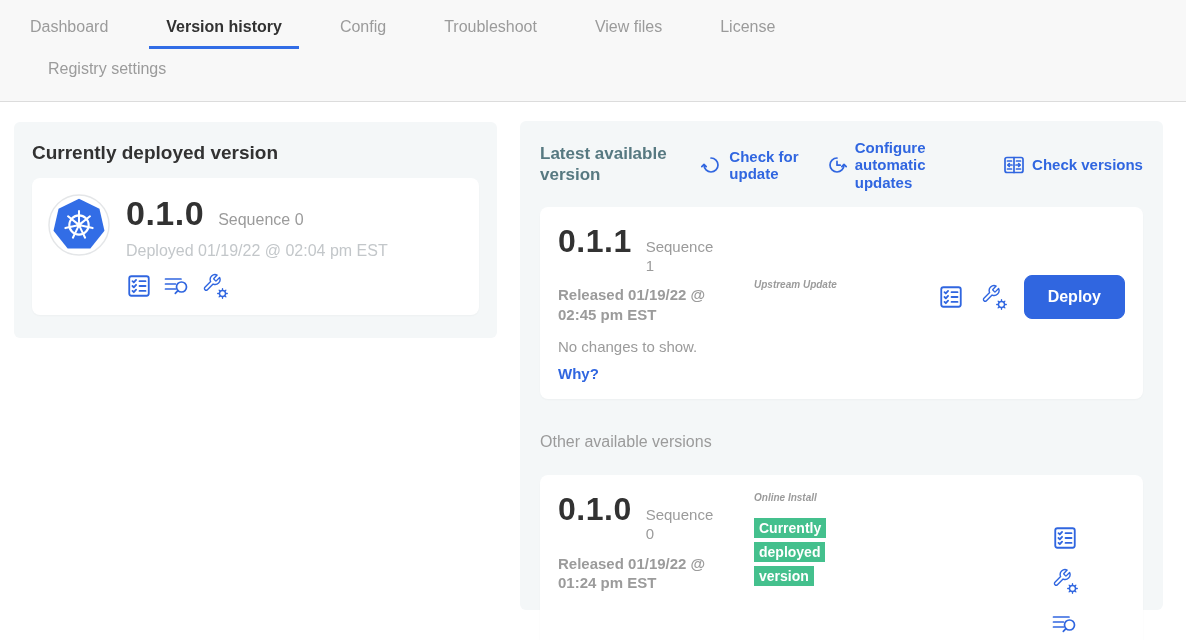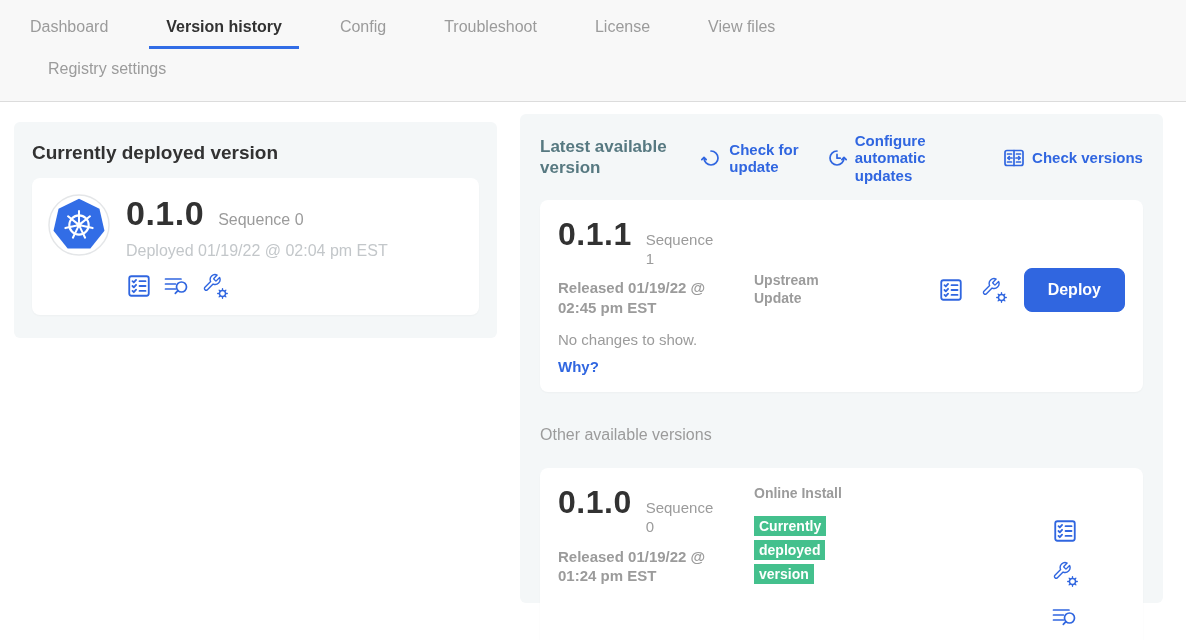--- a/index.html
+++ b/index.html
@@ -44,21 +44,21 @@
     border-bottom:3px solid var(--kubernetes-blue);
     padding-bottom:10px;
   }
   
   .panel{
     position:absolute;
     background:var(--panel-bg);
     border-radius:6px;
   }
   #left-panel{left:14px;top:122px;width:483px;height:216px;padding:20px 18px;}
-  #right-panel{left:520px;top:114px;width:643px;height:489px;padding:18px 20px;}
+  #right-panel{left:520px;top:121px;width:643px;height:489px;padding:18px 20px;}
   .panel-title{font-size:19px;font-weight:700;color:var(--text-dark);}
   .card{
     background:#ffffff;
     border-radius:8px;
     box-shadow:0 1px 2px rgba(0,0,0,0.03);
   }
   
   #deployed-card{margin-top:14px;padding:16px;display:flex;gap:16px;align-items:flex-start;}
   .k8s-logo{flex:0 0 62px;width:62px;height:62px;}
   .ver-row{display:flex;align-items:baseline;gap:14px;}
@@ -76,21 +76,21 @@
   .hdr-link svg{width:22px;height:22px;flex:0 0 auto;}
   .w75{width:76px;}
   .w128{width:128px;}
   
   .version-card{margin-top:16px;padding:16px 18px;}
   .vc-row{display:flex;align-items:flex-start;}
   .vc-left{width:196px;}
   .vc-left .ver-num{font-size:32px;}
   .seq-wrap{width:75px;font-size:15px;color:var(--text-gray);line-height:1.25;}
   .released{margin-top:10px;font-size:15px;font-weight:700;color:var(--text-gray);line-height:1.3;width:185px;}
-  .vc-mid{width:112px;font-size:14px;font-weight:700;color:var(--text-gray);line-height:1.3;}
+  .vc-mid{width:112px;font-size:10px;font-weight:700;color:var(--text-gray);line-height:1.3;font-style:italic;}
   .vc-mid.offset{padding-top:55px;}
   .vc-actions{margin-left:auto;display:flex;align-items:center;gap:17px;}
   .btn{
     font-family:"Liberation Sans", sans-serif;
     font-size:16px;font-weight:700;
     border-radius:8px;
     padding:12px 23px;
     cursor:pointer;
   }
   .btn-primary{background:var(--accent-blue);color:#ffffff;border:1px solid var(--accent-blue);}
@@ -114,22 +114,22 @@
 </style>
 </head>
 <body>
 
 <nav class="topnav">
   <div class="nav-row">
     <span class="tab">Dashboard</span>
     <span class="tab active">Version history</span>
     <span class="tab">Config</span>
     <span class="tab">Troubleshoot</span>
+    <span class="tab">View files</span>
     <span class="tab">License</span>
-    <span class="tab">View files</span>
   </div>
   <div class="nav-row second">
     <span class="tab">Registry settings</span>
   </div>
 </nav>
 
 <section class="panel" id="left-panel">
   <h2 class="panel-title">Currently deployed version</h2>
 
   <div class="card" id="deployed-card">

